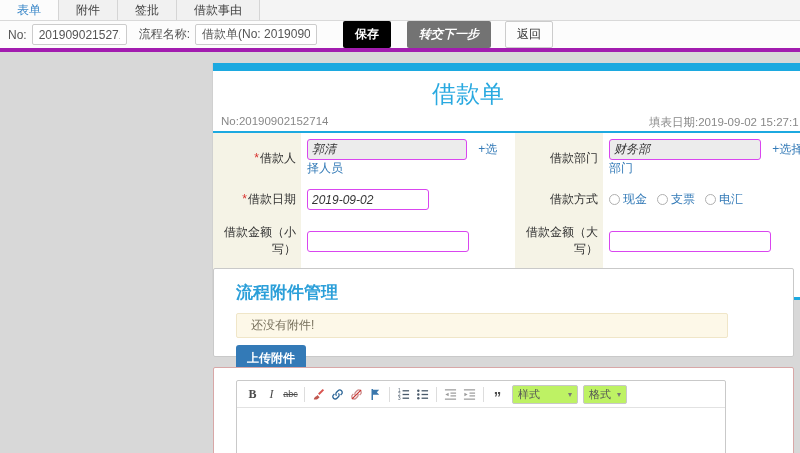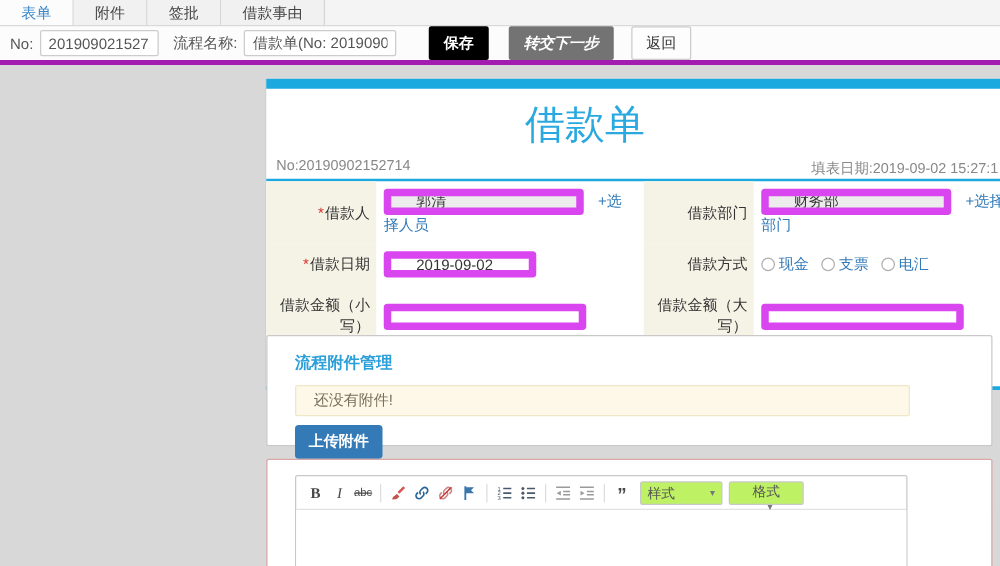--- a/index.html
+++ b/index.html
@@ -19,64 +19,64 @@
   .inp-name { width:122px; margin-right:6px; }
   .lbl-name { margin-left:12px; }
   .btn { font-size:12px; font-weight:bold; border:none; border-radius:2px; padding:5px 12px; cursor:pointer; font-family:inherit; }
   .btn-save { background:#000000; color:#fff; margin-left:20px; }
   .btn-forward { background:#737373; color:#fff; margin-left:16px;font-style:italic; }
   .btn-back { background:#fdfdfd; color:#333; border:1px solid #ccc; font-weight:normal; margin-left:14px; padding:4px 11px; }
 
   
   .form-panel { position:absolute; left:212px; top:63px; width:600px; background:#fff; border-left:1px solid #d0d0d0; }
   .panel-topbar { height:8px; background:#1ca9e0; }
-  .form-title { width:510px; text-align:center; font-size:32px; color:#29a9e0; padding:7px 0 3px 0; }
+  .form-title { width:510px; text-align:center; font-size:24px; color:#29a9e0; padding:7px 0 3px 0; }
   .meta-row { position:relative; height:18px; font-size:11.5px; color:#888; }
   .meta-no { position:absolute; left:8px; top:2px; }
   .meta-date { position:absolute; left:436px; top:2px; white-space:nowrap; }
   .blue-divider { height:2px; background:#1ca9e0; }
   .blue-bottom { height:3px; background:#1ca9e0; }
 
   .form-table { display:table; width:100%; border-collapse:collapse; }
   .form-row { display:table-row; }
   .cell { display:table-cell; vertical-align:middle; }
   .lbl { width:88px; background:#f5f3e6; text-align:right; padding:8px 5px; font-size:12px; color:#333; line-height:17px; }
   .fld { padding:6px 6px; }
   .row-last .lbl, .row-last .fld { padding-top:4px; padding-bottom:6px; }
   .req { color:#d9302c; margin-right:1px; }
-  .inp { height:21px; border:6px solid #d946ef; border-radius:3px; font-size:12px; padding:0 20px; color:#333; font-family:inherit; vertical-align:middle; background:#fff; }
+  .inp { height:21px; border:1px solid #d946ef; border-radius:3px; font-size:12px; padding:0 4px; color:#333; font-family:inherit; vertical-align:middle; background:#fff;font-style:italic; }
   .inp.ro { background:#ececec; }
   .flink { color:#337ab7; margin-left:8px; text-decoration:none; font-size:12px; vertical-align:middle; }
   .radio-group { display:flex; align-items:center; gap:10px; }
   .radio-opt { display:flex; align-items:center; gap:3px; color:#337ab7; cursor:pointer; }
   .radio-circle { width:11px; height:11px; border:1px solid #b0b0b0; border-radius:50%; background:#fff; display:inline-block; }
 
   
   .attach-panel { position:absolute; left:213px; top:268px; width:581px; height:89px; background:#fff; border:1px solid #c9c9c9; border-radius:2px; }
-  .sec-title { font-size:13px; font-weight:bold; margin:12px 0 0 22px; }
+  .sec-title { font-size:17px; font-weight:bold; margin:12px 0 0 22px; }
   .sec-title.blue { color:#2b9fd9; }
   .sec-title.red { color:#c3392f; }
   .alert-box { margin:9px 0 0 22px; width:492px; height:25px; line-height:23px; background:#fdf8e8; border:1px solid #f0e6c8; border-radius:2px; padding-left:14px; font-size:12px; color:#77705c; }
   .btn-upload { margin:7px 0 0 22px; background:#337ab7; color:#fff; font-size:12px; font-weight:bold; border:none; border-radius:3px; padding:5px 11px; cursor:pointer; font-family:inherit; }
 
   
   .approve-panel { position:absolute; left:213px; top:367px; width:581px; height:130px; background:#fff; border:1px solid #d8a7a7; border-radius:2px; }
   .editor { margin:12px 0 0 22px; width:490px; border:1px solid #c9c9c9; border-radius:2px; background:#fff; }
   .ed-toolbar { height:27px; border-bottom:1px solid #e2e2e2; display:flex; align-items:center; padding:0 6px; }
   .tb-btn { width:19px; height:19px; display:flex; align-items:center; justify-content:center; cursor:pointer; border-radius:2px; }
   .tb-txt { font-size:11px; color:#4a4a4a; }
   .tb-bold { font-weight:bold; font-family:"Liberation Serif",serif; font-size:12px; }
   .tb-italic { font-style:italic; font-family:"Liberation Serif",serif; font-size:12px; }
   .tb-strike { text-decoration:line-through; font-size:9px; }
   .tb-quote { font-weight:bold; font-size:15px; line-height:10px; padding-top:6px; color:#4a4a4a; }
   .tb-sep { width:1px; height:15px; background:#ddd; margin:0 4px; }
   .tb-select { height:19px; border:1px solid #c8c8c8; border-radius:2px; font-size:11px; color:#555; padding:0 5px; display:flex; align-items:center; justify-content:space-between; background:#bef264; cursor:pointer; margin-left:5px; }
   .tb-select .caret { font-size:8px; color:#777; margin-left:6px; }
   .sel-style { width:66px; }
-  .sel-format { width:60px;flex-direction:column; }
+  .sel-format { width:44px; }
   .ed-body { height:70px; background:#fff; }
 </style>
 </head>
 <body>
 
 <div class="tabbar">
   <div class="tab active">表单</div>
   <div class="tab">附件</div>
   <div class="tab">签批</div>
   <div class="tab">借款事由</div>

